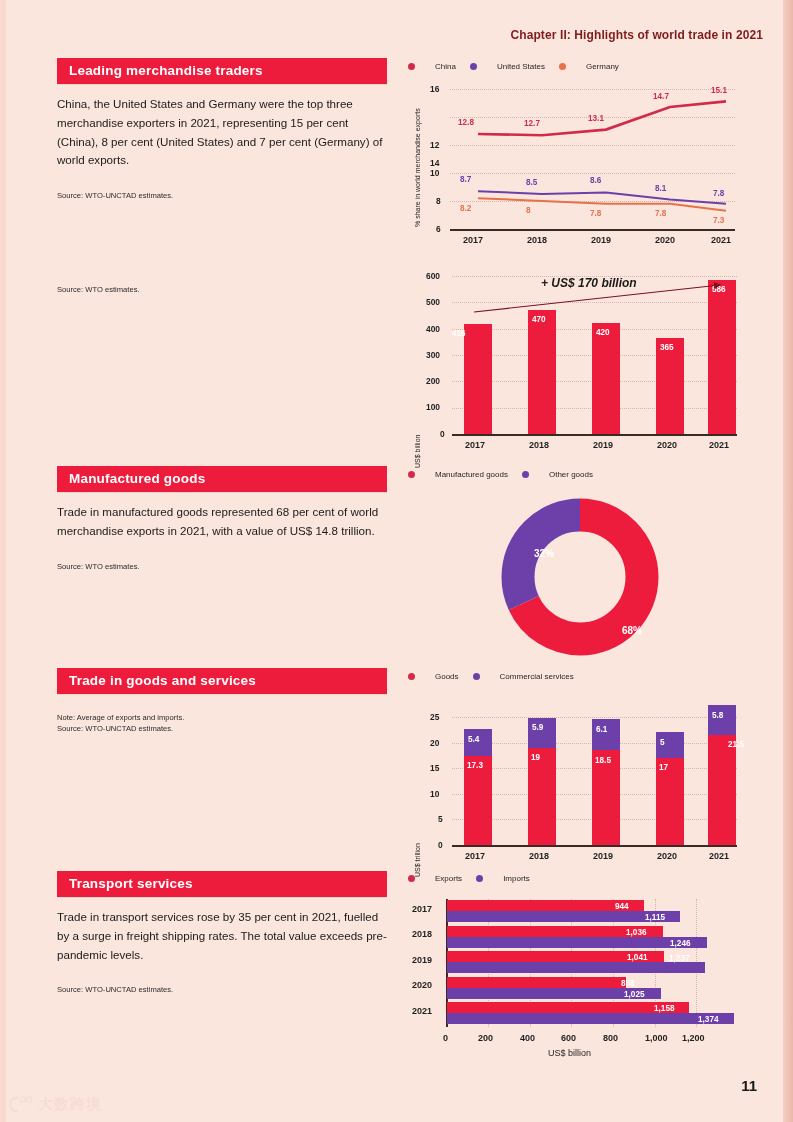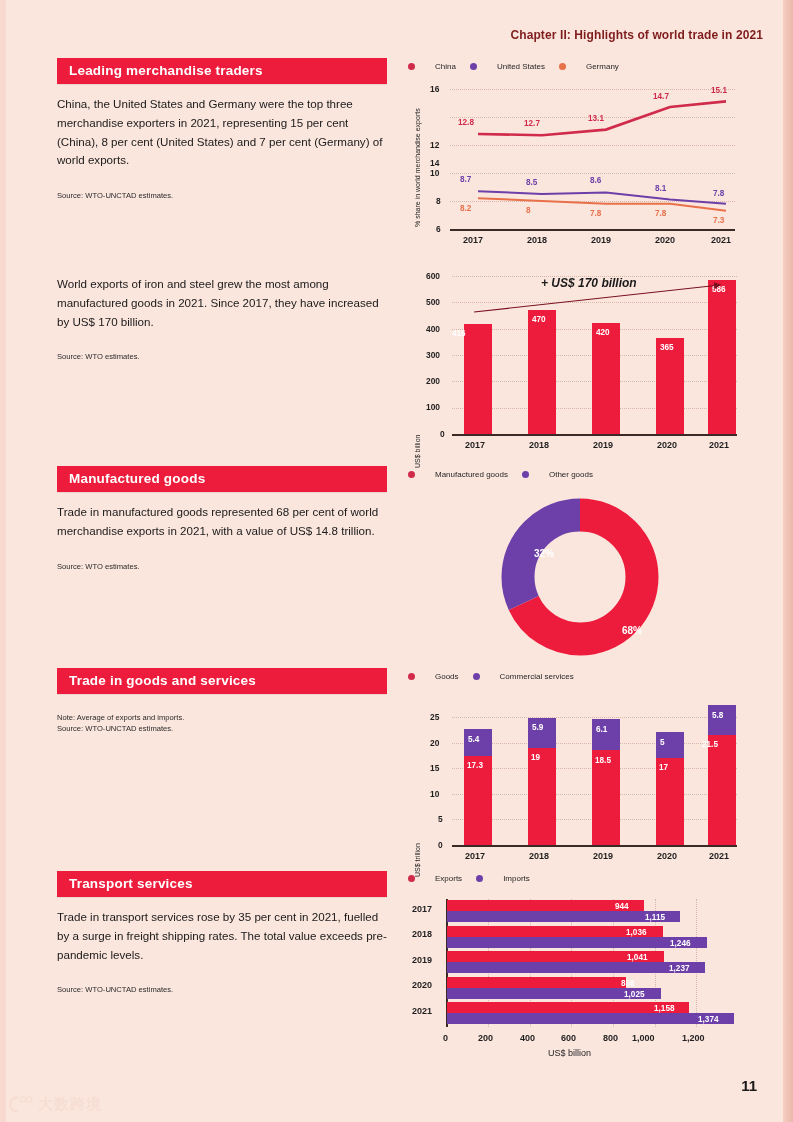--- a/index.html
+++ b/index.html
@@ -140,21 +140,20 @@
 
     <div class="tickx" style="left:55px;  top:156px;">2017</div>
     <div class="tickx" style="left:119px; top:156px;">2018</div>
     <div class="tickx" style="left:183px; top:156px;">2019</div>
     <div class="tickx" style="left:247px; top:156px;">2020</div>
     <div class="tickx" style="left:303px; top:156px;">2021</div>
   </div>
 </div>
 
 <div class="section left-col" style="top:264px;">
-  <div class="sec-body">World exports of iron and steel grew the most among manufactured goods in 2021. Since 2017, they have increased by US$ 170 billion.</div>
   <div class="sec-source">Source: WTO estimates.</div>
 </div>
 
 <div class="section chart-col" style="top:268px;">
   <div style="position:relative; width:340px; height:185px;">
     <div class="axis-label-y" style="left:6px; top:200px;">US$ billion</div>
 
     <div class="tick" style="left:18px; top:3px;">600</div>
     <div class="tick" style="left:18px; top:29px;">500</div>
     <div class="tick" style="left:18px; top:56px;">400</div>
@@ -280,21 +279,21 @@
     <div class="vallabel" style="left:60px;  top:48px; color:#fff;">5.4</div>
     <div class="vallabel" style="left:124px; top:36px; color:#fff;">5.9</div>
     <div class="vallabel" style="left:188px; top:38px; color:#fff;">6.1</div>
     <div class="vallabel" style="left:252px; top:51px; color:#fff;">5</div>
     <div class="vallabel" style="left:304px; top:24px; color:#fff;">5.8</div>
 
     <div class="vallabel" style="left:59px;  top:74px; color:#fff;">17.3</div>
     <div class="vallabel" style="left:123px; top:66px; color:#fff;">19</div>
     <div class="vallabel" style="left:187px; top:69px; color:#fff;">18.5</div>
     <div class="vallabel" style="left:251px; top:76px; color:#fff;">17</div>
-    <div class="vallabel" style="left:294px; top:53px; color:#fff;text-align:right;">21.5</div>
+    <div class="vallabel" style="left:320px; top:53px; color:#fff;text-align:right;">21.5</div>
 
     <div class="tickx" style="left:57px;  top:164px;">2017</div>
     <div class="tickx" style="left:121px; top:164px;">2018</div>
     <div class="tickx" style="left:185px; top:164px;">2019</div>
     <div class="tickx" style="left:249px; top:164px;">2020</div>
     <div class="tickx" style="left:301px; top:164px;">2021</div>
   </div>
 </div>
 
 <div class="section left-col" style="top:871px;">
@@ -344,32 +343,32 @@
     <div class="barp" style="left:39px; top:101px; width:214px; height:11px;"></div>
 
     <div class="bar" style="left:39px; top:115px; width:242px; height:11px;"></div>
     <div class="barp" style="left:39px; top:126px; width:287px; height:11px;"></div>
 
     <div class="vallabel" style="left:207px; top:15px;  color:#fff;">944</div>
     <div class="vallabel" style="left:237px; top:26px;  color:#fff;">1,115</div>
     <div class="vallabel" style="left:218px; top:41px;  color:#fff;">1,036</div>
     <div class="vallabel" style="left:262px; top:52px;  color:#fff;">1,246</div>
     <div class="vallabel" style="left:219px; top:66px;  color:#fff;">1,041</div>
-    <div class="vallabel" style="left:261px; top:77px;  color:#fff;">1,237</div>
+    <div class="vallabel" style="left:261px; top:67px;  color:#fff;">1,237</div>
     <div class="vallabel" style="left:188px; top:92px;  color:#fff;margin-left:25px;">856</div>
     <div class="vallabel" style="left:216px; top:103px; color:#fff;">1,025</div>
     <div class="vallabel" style="left:246px; top:117px; color:#fff;">1,158</div>
     <div class="vallabel" style="left:290px; top:128px; color:#fff;">1,374</div>
 
     <div class="tickx" style="left:35px;  top:146px;">0</div>
     <div class="tickx" style="left:70px;  top:146px;">200</div>
     <div class="tickx" style="left:112px; top:146px;">400</div>
     <div class="tickx" style="left:153px; top:146px;">600</div>
     <div class="tickx" style="left:195px; top:146px;">800</div>
-    <div class="tickx" style="left:224px; top:146px;">1,000</div>
+    <div class="tickx" style="left:237px; top:146px;">1,000</div>
     <div class="tickx" style="left:274px; top:146px;">1,200</div>
 
     <div style="position:absolute; left:140px; top:161px; font-size:9px; color:#1f1f1f;">US$ billion</div>
   </div>
 </div>
 
 <div class="page-num">11</div>
 
 <div class="watermark">
   <svg width="26" height="20" viewBox="0 0 26 20">

